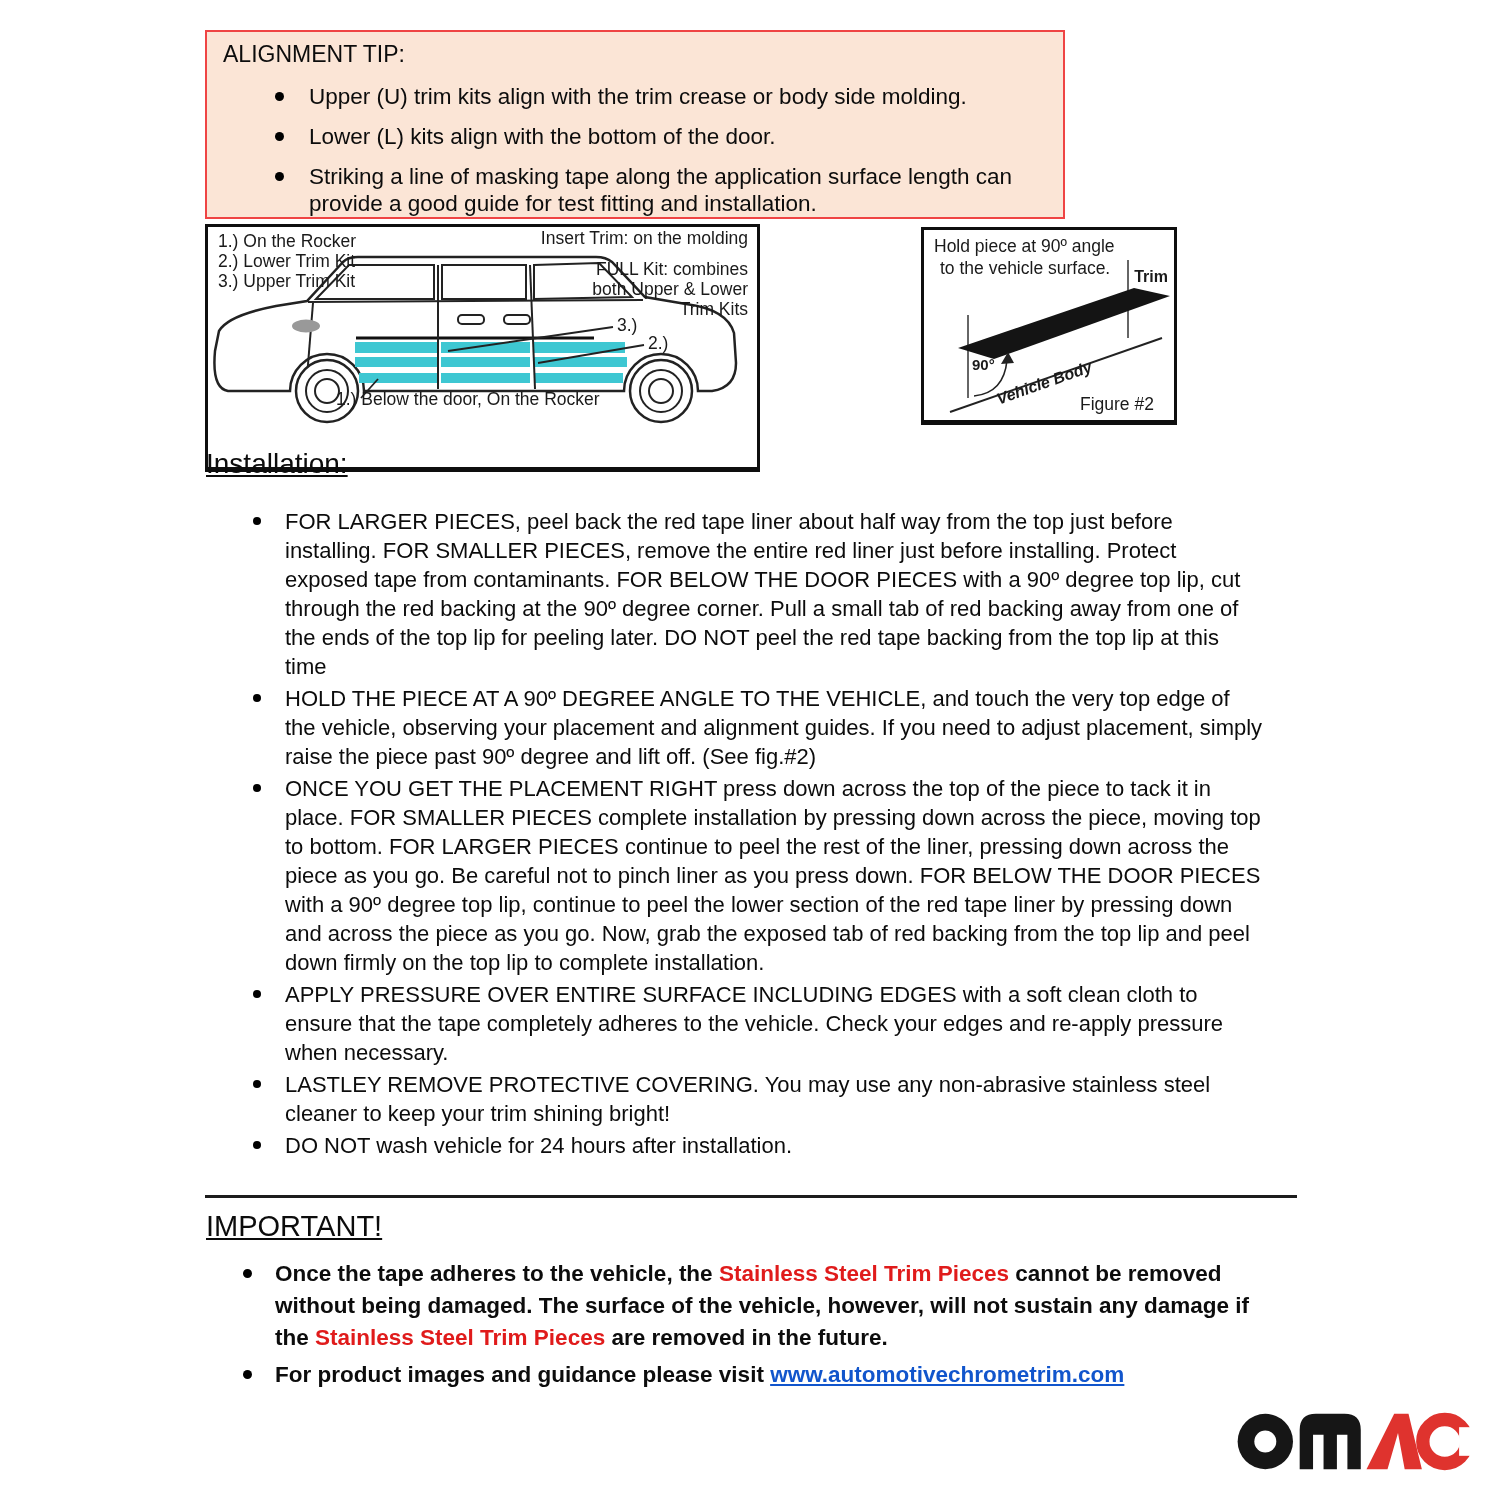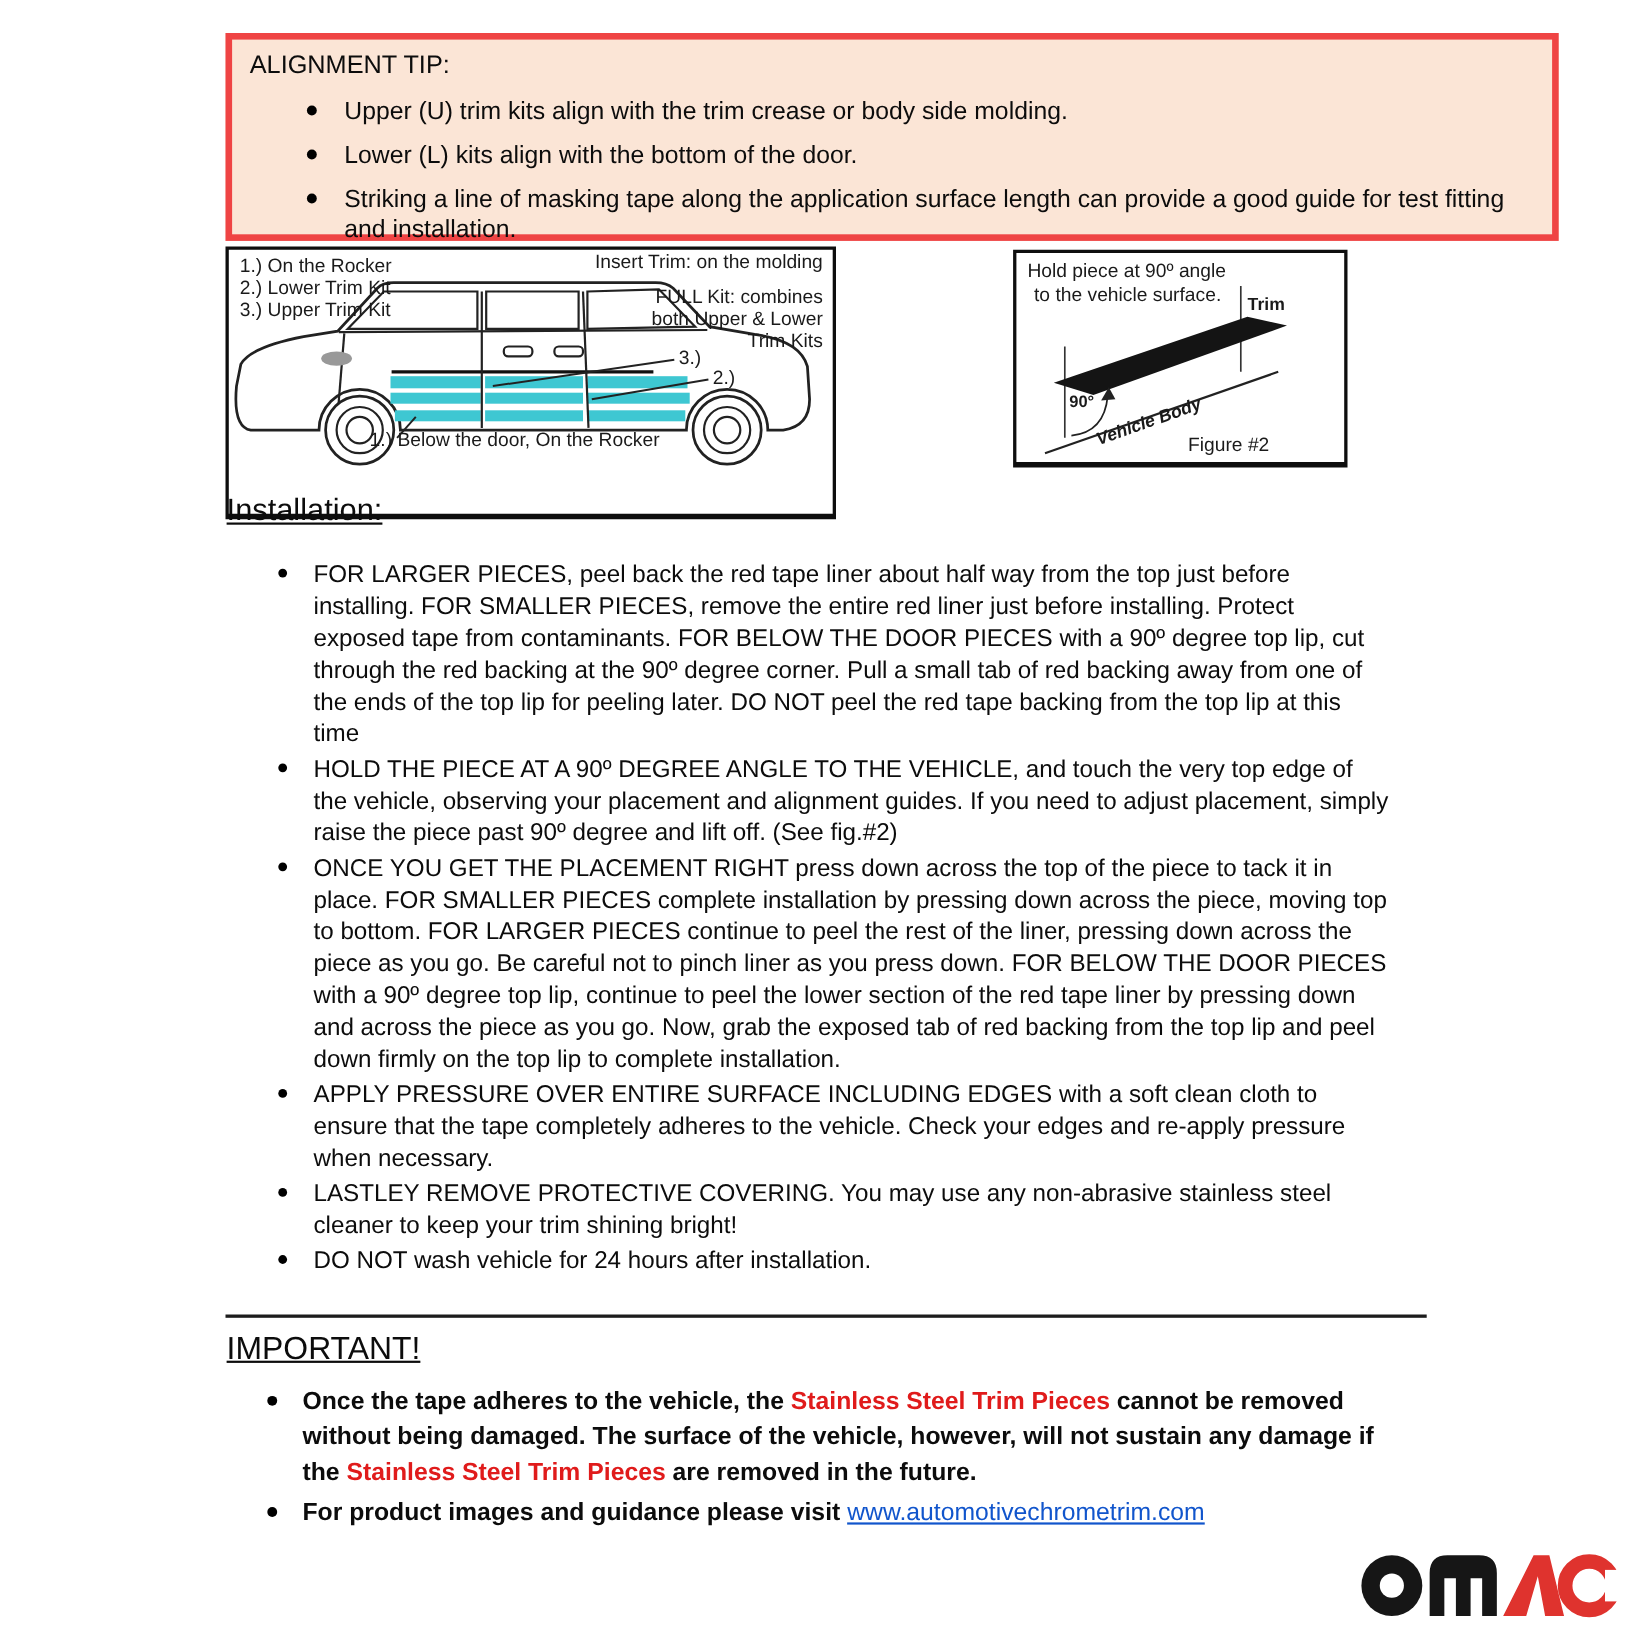--- a/index.html
+++ b/index.html
@@ -1,30 +1,30 @@
 <!DOCTYPE html>
 <html><head>
 <meta charset="utf-8">
 <style>
   html,body{margin:0;padding:0;background:#ffffff;}
   .page{position:relative;width:1500px;height:1500px;background:#ffffff;overflow:hidden;
         font-family:"Liberation Sans","DejaVu Sans",sans-serif;color:#111;}
 
   
-  .tip-box{position:absolute;left:205px;top:30px;width:1212px;height:189px;box-sizing:border-box;
-           background:#fbe5d6;border:6px solid #ef4444;padding:9px 16px 0 16px;}
+  .tip-box{position:absolute;left:205px;top:30px;width:860px;height:189px;box-sizing:border-box;
+           background:#fbe5d6;border:2px solid #ef4444;padding:9px 16px 0 16px;}
   .tip-title{font-size:23px;color:#0c0c0c;}
   .tip-list{margin:15px 0 0 0;padding:0 0 0 52px;list-style:none;}
   .tip-list li{position:relative;padding-left:34px;font-size:22.5px;line-height:27px;margin-bottom:13px;color:#0c0c0c;}
   .tip-list li::before{content:"";position:absolute;left:0;top:9px;width:9px;height:9px;border-radius:50%;background:#000;}
 
   
   .fig1{position:absolute;left:205px;top:224px;width:555px;height:248px;box-sizing:border-box;
         border:3px solid #0e0e0e;border-bottom-width:5px;background:#fff;}
-  .fig2{position:absolute;left:921px;top:227px;width:304px;height:198px;box-sizing:border-box;
+  .fig2{position:absolute;left:921px;top:227px;width:256px;height:198px;box-sizing:border-box;
         border:3px solid #0e0e0e;border-bottom-width:5px;background:#fff;}
   .fig1 svg,.fig2 svg{display:block;}
   svg text{font-family:"Liberation Sans","DejaVu Sans",sans-serif;fill:#1a1a1a;}
 
   
   .sec-heading{position:absolute;text-decoration:underline;color:#0c0c0c;}
   .installation-heading{left:206px;top:448px;font-size:28px;}
   .important-heading{left:206px;top:1210px;font-size:29px;}
 
   
@@ -33,21 +33,21 @@
   .install-list li::before{content:"";position:absolute;left:38px;top:10px;width:8px;height:8px;border-radius:50%;background:#000;}
 
   
   .divider{position:absolute;left:205px;top:1195px;width:1092px;height:0;border-top:3px solid #1c1c1c;}
 
   
   .important-list{position:absolute;left:205px;top:1258px;width:1062px;margin:0;padding:0;list-style:none;}
   .important-list li{position:relative;padding-left:70px;font-size:22.5px;font-weight:bold;line-height:32px;margin-bottom:5px;color:#0c0c0c;}
   .important-list li::before{content:"";position:absolute;left:38px;top:11px;width:9px;height:9px;border-radius:50%;background:#000;}
   .red-em{color:#e01b1b;}
-  .doc-link{color:#1155cc;text-decoration:underline;font-weight:normal;cursor:pointer;}
+  .doc-link{color:#1155cc;text-decoration:underline;font-weight:bold;cursor:pointer;}
 
   
   .logo{position:absolute;left:1236px;top:1410px;width:240px;height:66px;}
 </style>
 </head>
 <body>
 
 <div class="page">
 
   <div class="tip-box">

